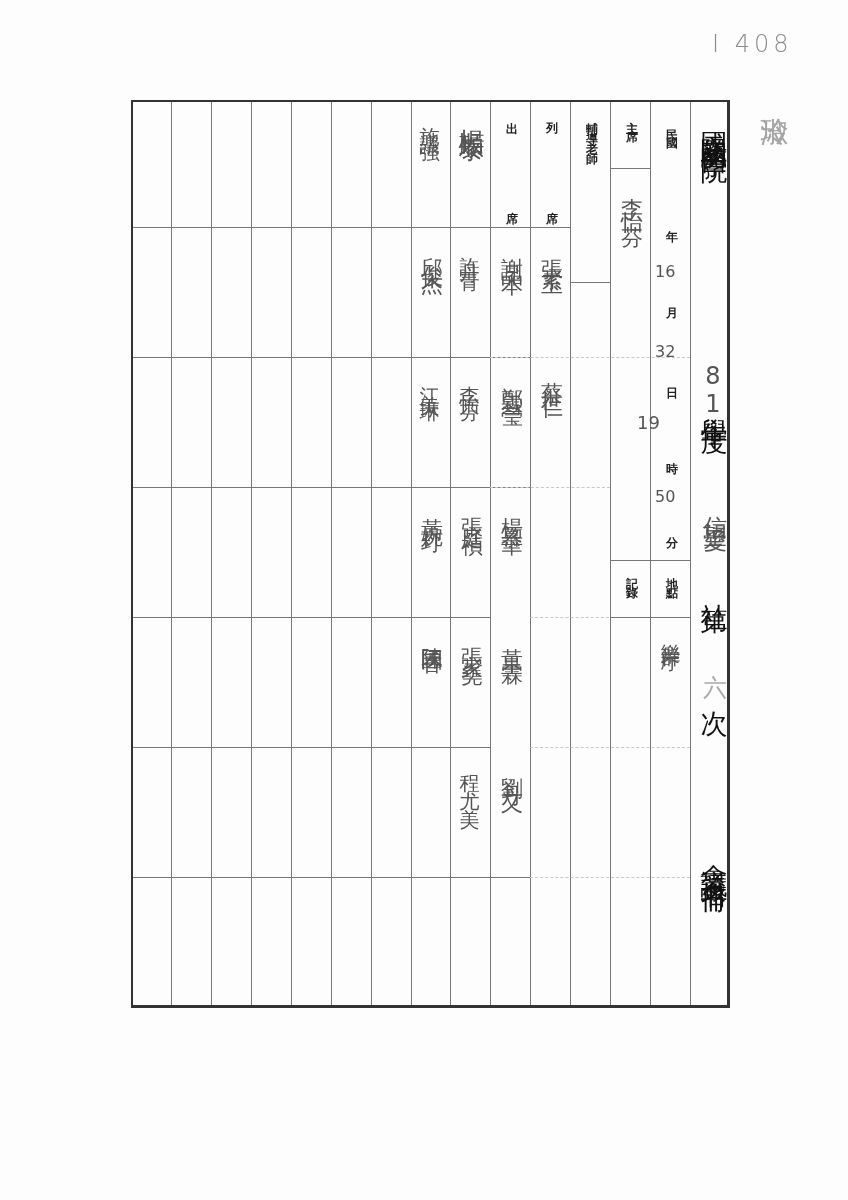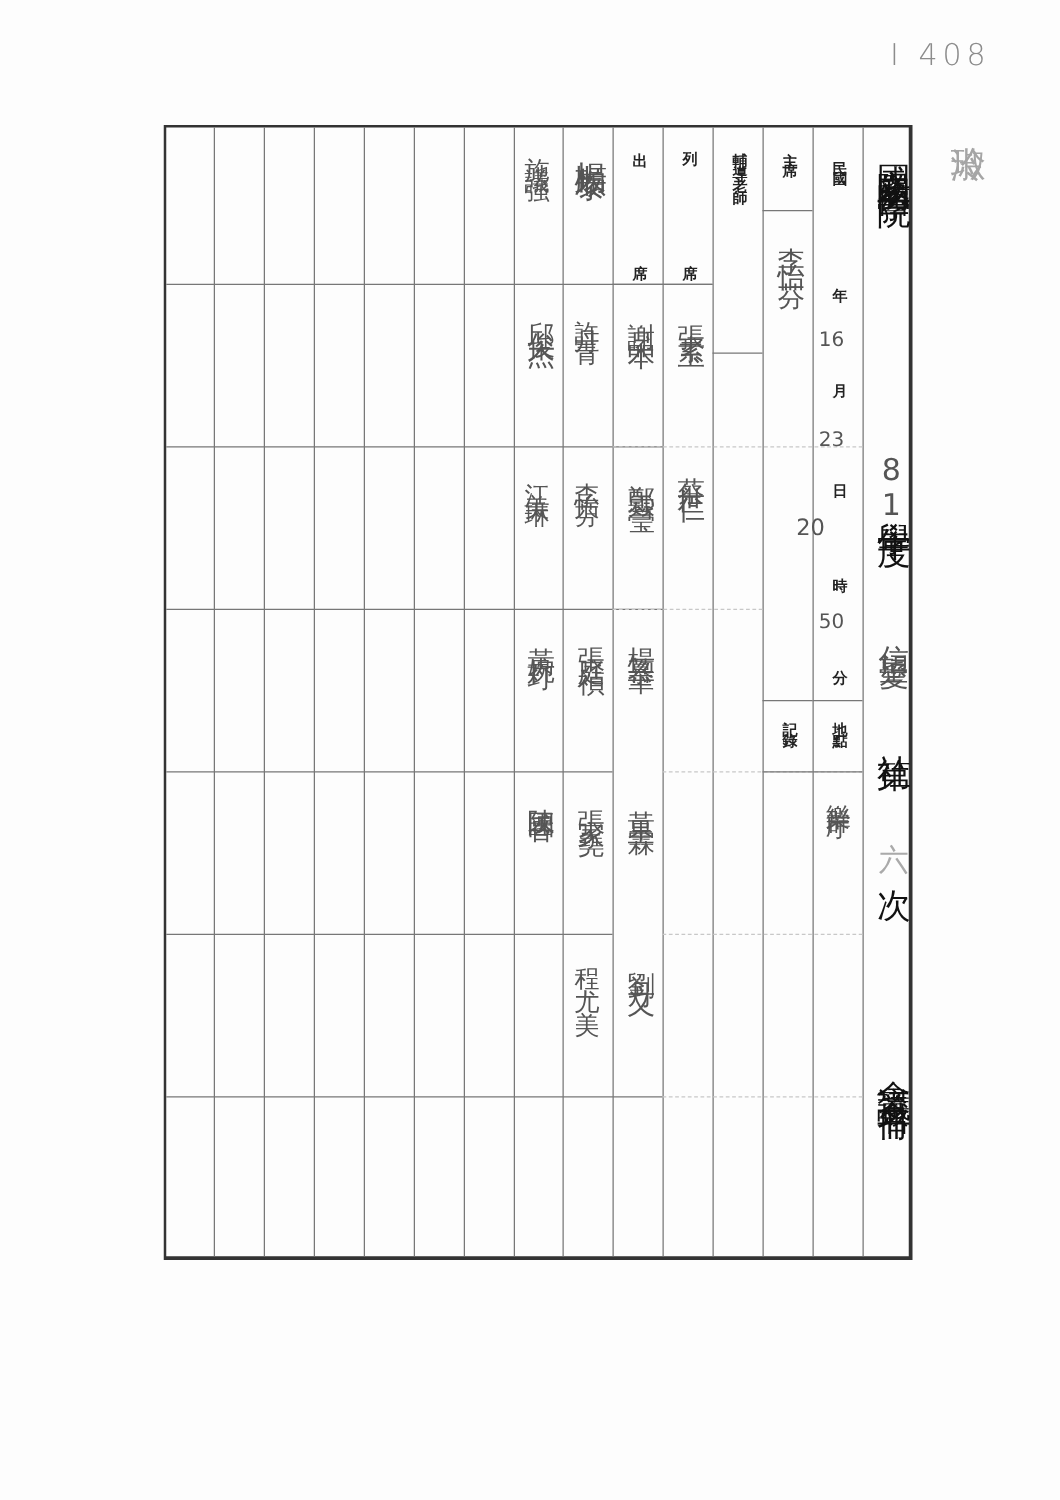--- a/index.html
+++ b/index.html
@@ -154,23 +154,23 @@
     <div class="vtext title-hand" style="left:566px; top:395px; letter-spacing:6px">信望愛</div>
     <div class="vtext title-print" style="left:563px; top:480px">社第</div>
     <div class="vtext title-hand" style="left:566px; top:553px; color:#aaa">六</div>
     <div class="vtext title-print" style="left:563px; top:588px">次</div>
     <div class="vtext title-print" style="left:563px; top:740px; letter-spacing:6px">會議簽名冊</div>
 
     <div class="vtext label-small" style="left:530px; top:18px; letter-spacing:8px">民國</div>
     <div class="vtext label-small" style="left:530px; top:118px">年</div>
     <div class="hand-num" style="left:522px; top:160px">16</div>
     <div class="vtext label-small" style="left:530px; top:196px">月</div>
-    <div class="hand-num" style="left:522px; top:240px">23</div>
+    <div class="hand-num" style="left:522px; top:240px">32</div>
     <div class="vtext label-small" style="left:530px; top:276px">日</div>
-    <div class="hand-num" style="left:504px; top:310px; font-size:18px">20</div>
+    <div class="hand-num" style="left:504px; top:310px; font-size:18px">19</div>
     <div class="vtext label-small" style="left:530px; top:350px">時</div>
     <div class="hand-num" style="left:522px; top:385px">50</div>
     <div class="vtext label-small" style="left:530px; top:425px">分</div>
     <div class="vtext label-small" style="left:530px; top:465px; letter-spacing:10px">地點</div>
     <div class="vtext hand" style="left:525px; top:525px; font-size:20px; letter-spacing:4px">樂群庁</div>
 
     <div class="vtext label-small" style="left:490px; top:10px; letter-spacing:8px">主席</div>
     <div class="vtext hand" style="left:484px; top:78px; letter-spacing:14px">李怡芬</div>
     <div class="vtext label-small" style="left:490px; top:465px; letter-spacing:10px">記錄</div>
     <div class="vtext hand" style="left:484px; top:525px"></div>

